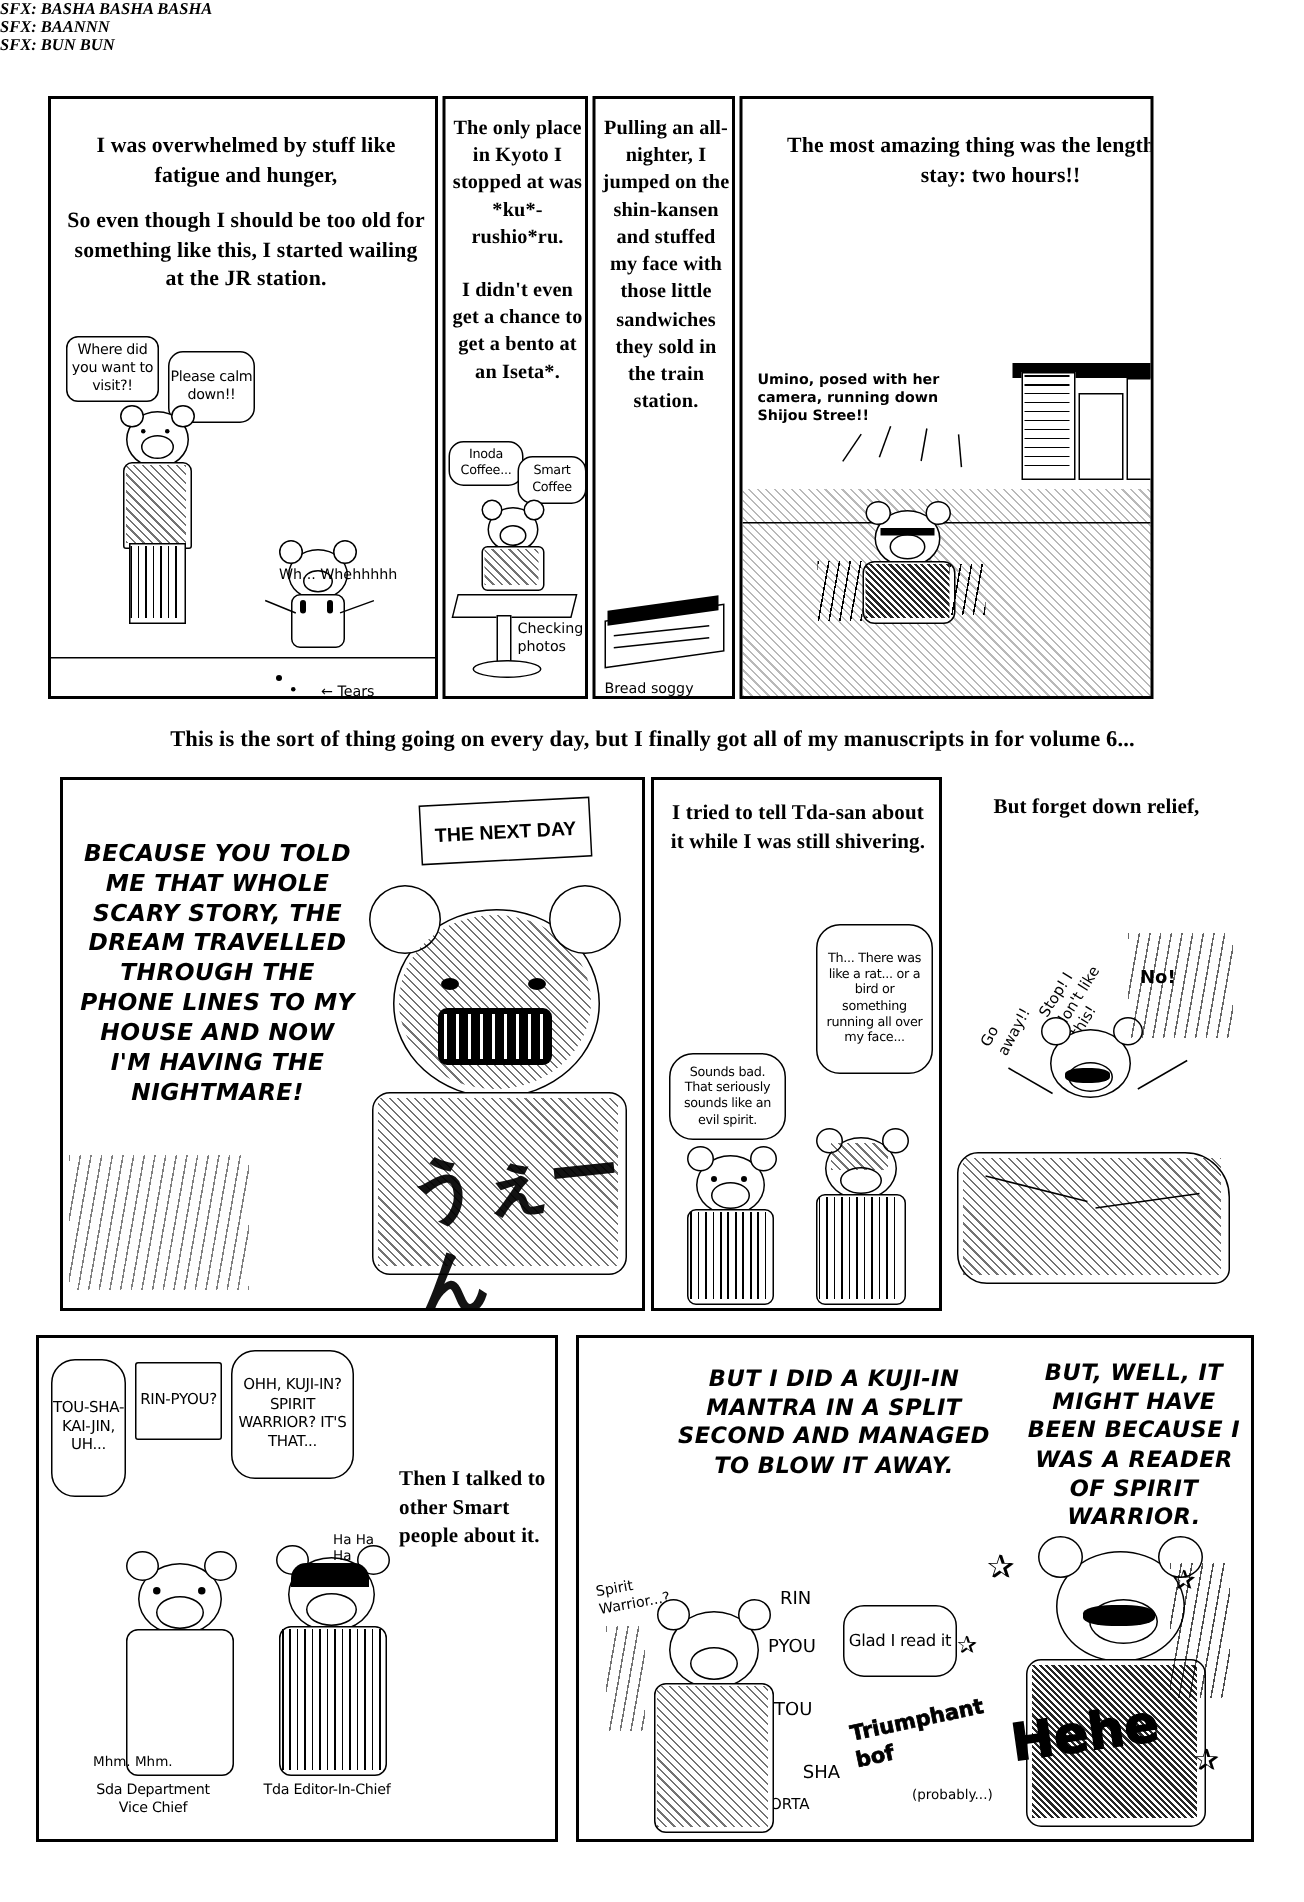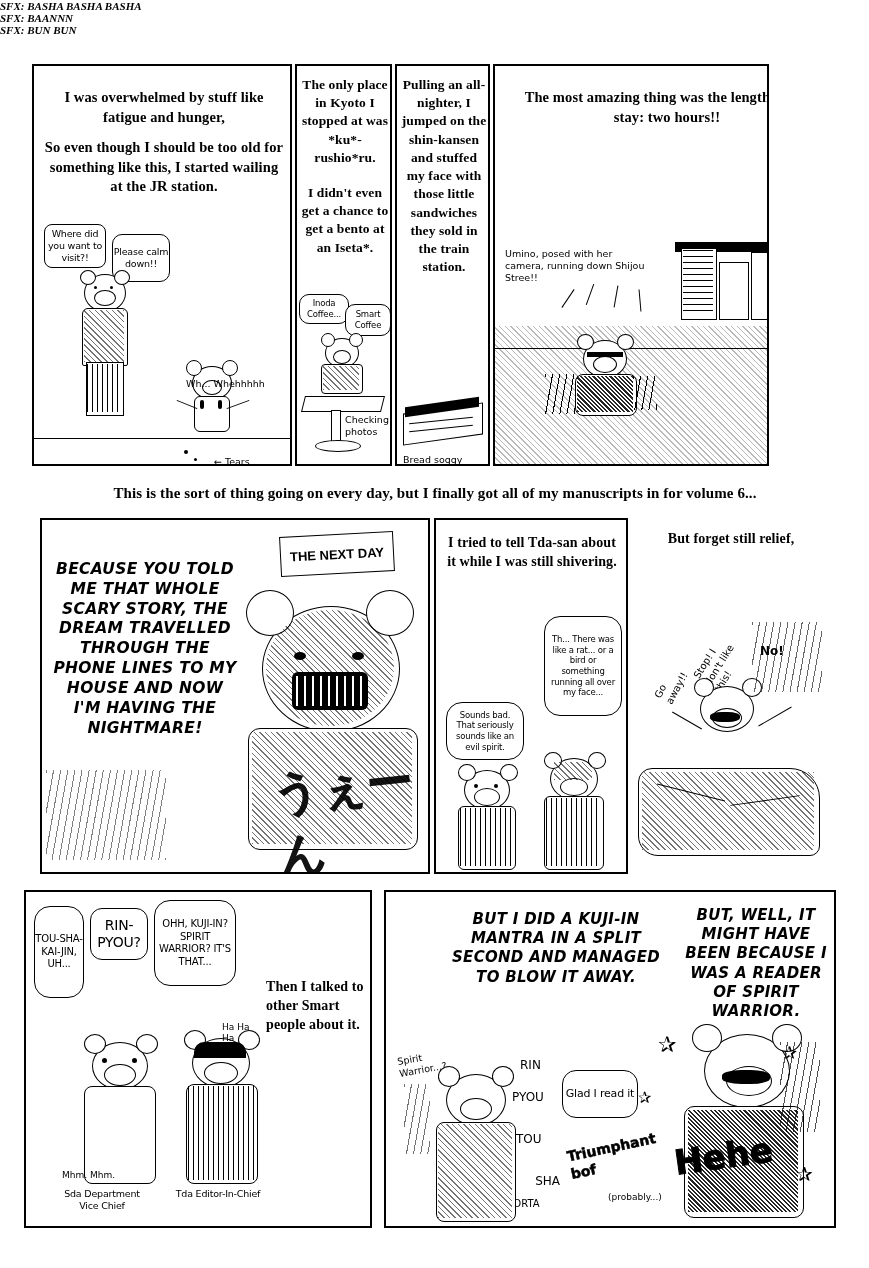--- a/index.html
+++ b/index.html
@@ -269,21 +269,21 @@
       <div class="hline" style="left:6px; top:24px; width:64px; transform:rotate(-6deg);"></div>
       <div class="hline" style="left:6px; top:32px; width:64px; transform:rotate(-6deg);"></div>
     </div>
 
     <div class="caption-free" style="left:6px; top:388px; width:82px;">Bread soggy from the tomatoes</div>
   </div>
 
   <div class="panel" style="left:493px; top:64px; width:276px; height:402px;">
     <div class="txt narration" style="left:14px; top:22px; width:316px;">The most amazing thing was the length of my stay: two hours!!</div>
 
-    <div class="caption-free" style="left:10px; top:182px; width:140px;">Umino, posed with her camera, running down Shijou Stree!!</div>
+    <div class="caption-free" style="left:10px; top:182px; width:140px;font-weight:bold;">Umino, posed with her camera, running down Shijou Stree!!</div>
 
     <div class="tone" style="left:0px; top:260px; width:340px; height:138px; opacity:.5;"></div>
     <div class="blackblock" style="left:180px; top:176px; width:158px; height:10px;"></div>
     <div class="art" style="left:176px; top:182px; width:164px; height:100px;">
       <div class="inkshape" style="left:10px; top:0px; width:34px; height:70px;"></div>
       <div class="inkshape" style="left:48px; top:14px; width:28px; height:56px;"></div>
       <div class="inkshape" style="left:80px; top:4px; width:22px; height:66px;"></div>
       <div class="blackblock" style="left:106px; top:20px; width:54px; height:50px;"></div>
       <div class="vlines" style="left:12px; top:2px; width:30px; height:66px;"></div>
     </div>
@@ -357,21 +357,21 @@
       <div class="ear" style="left:10px; top:-6px; width:16px; height:15px;"></div>
       <div class="ear" style="left:54px; top:-6px; width:16px; height:15px;"></div>
       <div class="muzzle" style="left:26px; top:20px; width:26px; height:16px;"></div>
       <div class="tone" style="left:20px; top:4px; width:38px; height:18px;"></div>
       <div class="body-shape" style="left:10px; top:38px; width:58px; height:72px; border-radius:6px;"></div>
       <div class="stripe" style="left:12px; top:40px; width:54px; height:68px;"></div>
     </div>
   </div>
 
   <div class="panel" style="left:632px; top:518px; width:196px; height:356px; border:none;">
-    <div class="txt narration" style="left:2px; top:12px; width:194px; font-size:14px;">But forget still relief,</div>
+    <div class="txt narration" style="left:2px; top:12px; width:194px; font-size:14px;">But forget down relief,</div>
 
     <div class="caption-free" style="left:18px; top:148px; width:50px; transform:rotate(-62deg); font-size:10px;">Go away!!</div>
     <div class="caption-free" style="left:62px; top:124px; width:56px; transform:rotate(-58deg); font-size:10px;">Stop! I don't like this!</div>
     <div class="caption-free" style="left:128px; top:126px; width:30px; font-size:12px; font-weight:bold;">No!</div>
 
     <div class="figure" style="left:38px; top:168px; width:130px; height:120px;">
       <div class="head" style="left:30px; top:0px; width:52px; height:44px;"></div>
       <div class="ear" style="left:24px; top:-8px; width:18px; height:17px;"></div>
       <div class="ear" style="left:72px; top:-8px; width:18px; height:17px;"></div>
       <div class="muzzle" style="left:42px; top:22px; width:28px; height:18px;"></div>
@@ -385,21 +385,21 @@
       <div class="tone" style="left:4px; top:14px; width:172px; height:78px;"></div>
       <div class="hline" style="left:18px; top:34px; width:70px; transform:rotate(14deg);"></div>
       <div class="hline" style="left:92px; top:42px; width:70px; transform:rotate(-8deg);"></div>
     </div>
     <div class="speedlines" style="left:120px; top:104px; width:70px; height:70px; opacity:.6;"></div>
   </div>
   <div class="sfx" style="left:786px; top:876px;">SFX: BUN BUN</div>
 
   <div class="panel" style="left:24px; top:890px; width:348px; height:338px;">
     <div class="bubble handwrite" style="left:8px; top:14px; width:50px; height:92px; border-radius:16px; font-size:10px;">TOU-SHA-KAI-JIN, UH...</div>
-    <div class="bubble handwrite" style="left:64px; top:16px; width:58px; height:52px; border-radius:12px; font-size:14px;">RIN-PYOU?</div>
+    <div class="bubble handwrite" style="left:64px; top:16px; width:58px; height:52px; border-radius:2px; font-size:10px;">RIN-PYOU?</div>
     <div class="bubble handwrite" style="left:128px; top:8px; width:82px; height:86px; border-radius:16px; font-size:10px;">OHH, KUJI-IN? SPIRIT WARRIOR? IT'S THAT...</div>
 
     <div class="txt narration" style="left:240px; top:86px; width:100px; font-size:14px; text-align:left;">Then I talked to other Smart people about it.</div>
 
     <div class="figure" style="left:48px; top:150px; width:90px; height:142px;">
       <div class="head" style="left:18px; top:0px; width:54px; height:46px;"></div>
       <div class="ear" style="left:10px; top:-8px; width:20px; height:18px;"></div>
       <div class="ear" style="left:62px; top:-8px; width:20px; height:18px;"></div>
       <div class="muzzle" style="left:30px; top:22px; width:30px; height:20px;"></div>
       <div class="eye" style="left:28px; top:16px; width:5px; height:5px;"></div>

